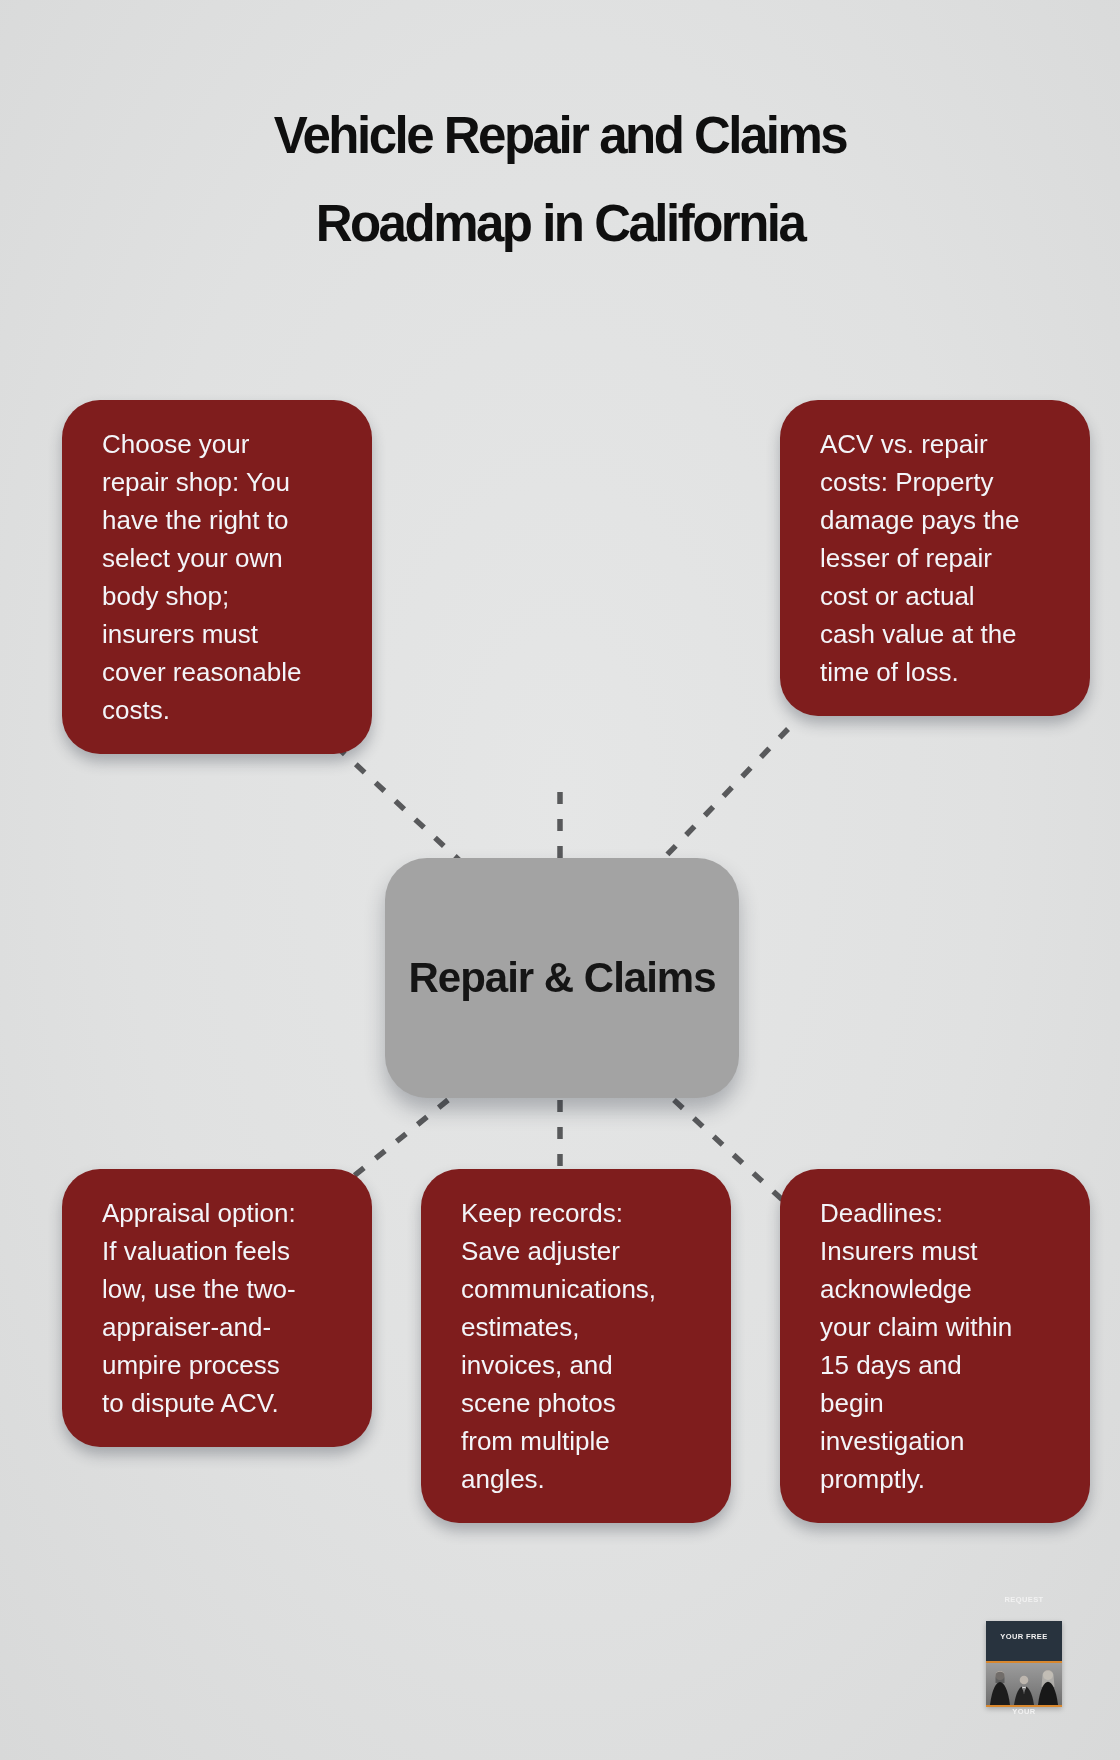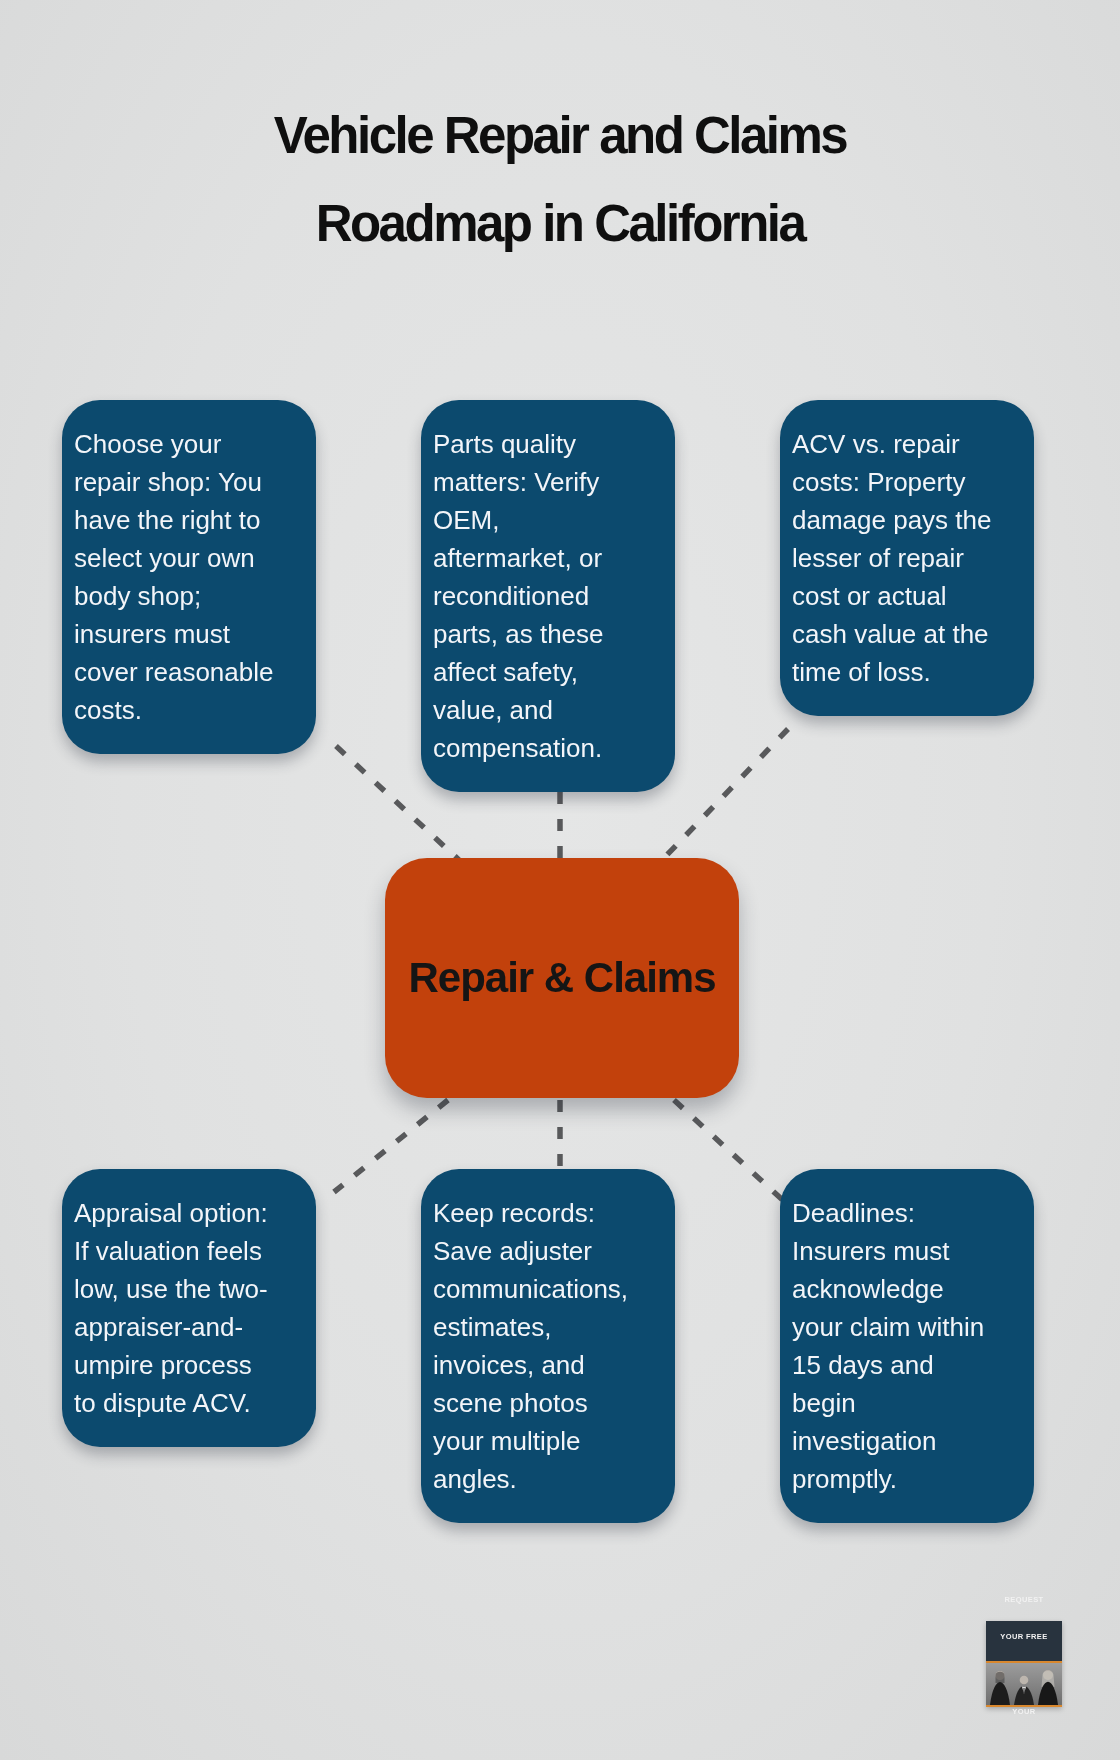--- a/index.html
+++ b/index.html
@@ -13,36 +13,36 @@
   .title{
     position:absolute;left:0;top:92px;width:1120px;
     text-align:center;color:#0f0f0f;font-weight:700;
     font-size:51px;line-height:88px;letter-spacing:-2.5px;
   }
 
   .connectors{position:absolute;left:0;top:0;width:1120px;height:1760px;}
   .connectors line{stroke:#58595b;stroke-width:5.5;stroke-dasharray:12 15;}
 
   .node{
-    position:absolute;width:230px;padding:25px 12px;
-    background:#0c4a6e;border-radius:38px;
+    position:absolute;width:230px;padding:25px 40px;
+    background:#7f1d1d;border-radius:38px;
     color:#f3f5f9;font-size:26px;line-height:38px;
     white-space:pre-line;
     box-shadow:0 8px 14px rgba(40,45,60,0.30);
   }
   .n1{left:62px;  top:400px;}
   .n2{left:421px; top:400px;}
   .n3{left:780px; top:400px;}
   .n4{left:62px;  top:1169px;}
   .n5{left:421px; top:1169px;}
   .n6{left:780px; top:1169px;}
 
   .center-node{
     position:absolute;left:385px;top:858px;width:354px;height:240px;
-    background:#c2410c;border-radius:42px;
+    background:#a3a3a3;border-radius:42px;
     box-shadow:0 12px 20px rgba(40,45,60,0.30);
     display:flex;align-items:center;justify-content:center;
   }
   .center-node .label{
     color:#151515;font-size:42px;font-weight:700;letter-spacing:-1px;
   }
 
   .badge{
     position:absolute;left:986px;top:1621px;width:76px;height:84px;
     background:#28333e;border-bottom:2px solid #d9882e;
@@ -81,49 +81,40 @@
   </div>
 
   <div class="node n1">Choose your
 repair shop: You
 have the right to
 select your own
 body shop;
 insurers must
 cover reasonable
 costs.</div>
-  <div class="node n2">Parts quality
-matters: Verify
-OEM,
-aftermarket, or
-reconditioned
-parts, as these
-affect safety,
-value, and
-compensation.</div>
   <div class="node n4">Appraisal option:
 If valuation feels
 low, use the two-
 appraiser-and-
 umpire process
 to dispute ACV.</div>
   <div class="node n3">ACV vs. repair
 costs: Property
 damage pays the
 lesser of repair
 cost or actual
 cash value at the
 time of loss.</div>
   <div class="node n5">Keep records:
 Save adjuster
 communications,
 estimates,
 invoices, and
 scene photos
-your multiple
+from multiple
 angles.</div>
   <div class="node n6">Deadlines:
 Insurers must
 acknowledge
 your claim within
 15 days and
 begin
 investigation
 promptly.</div>
 

